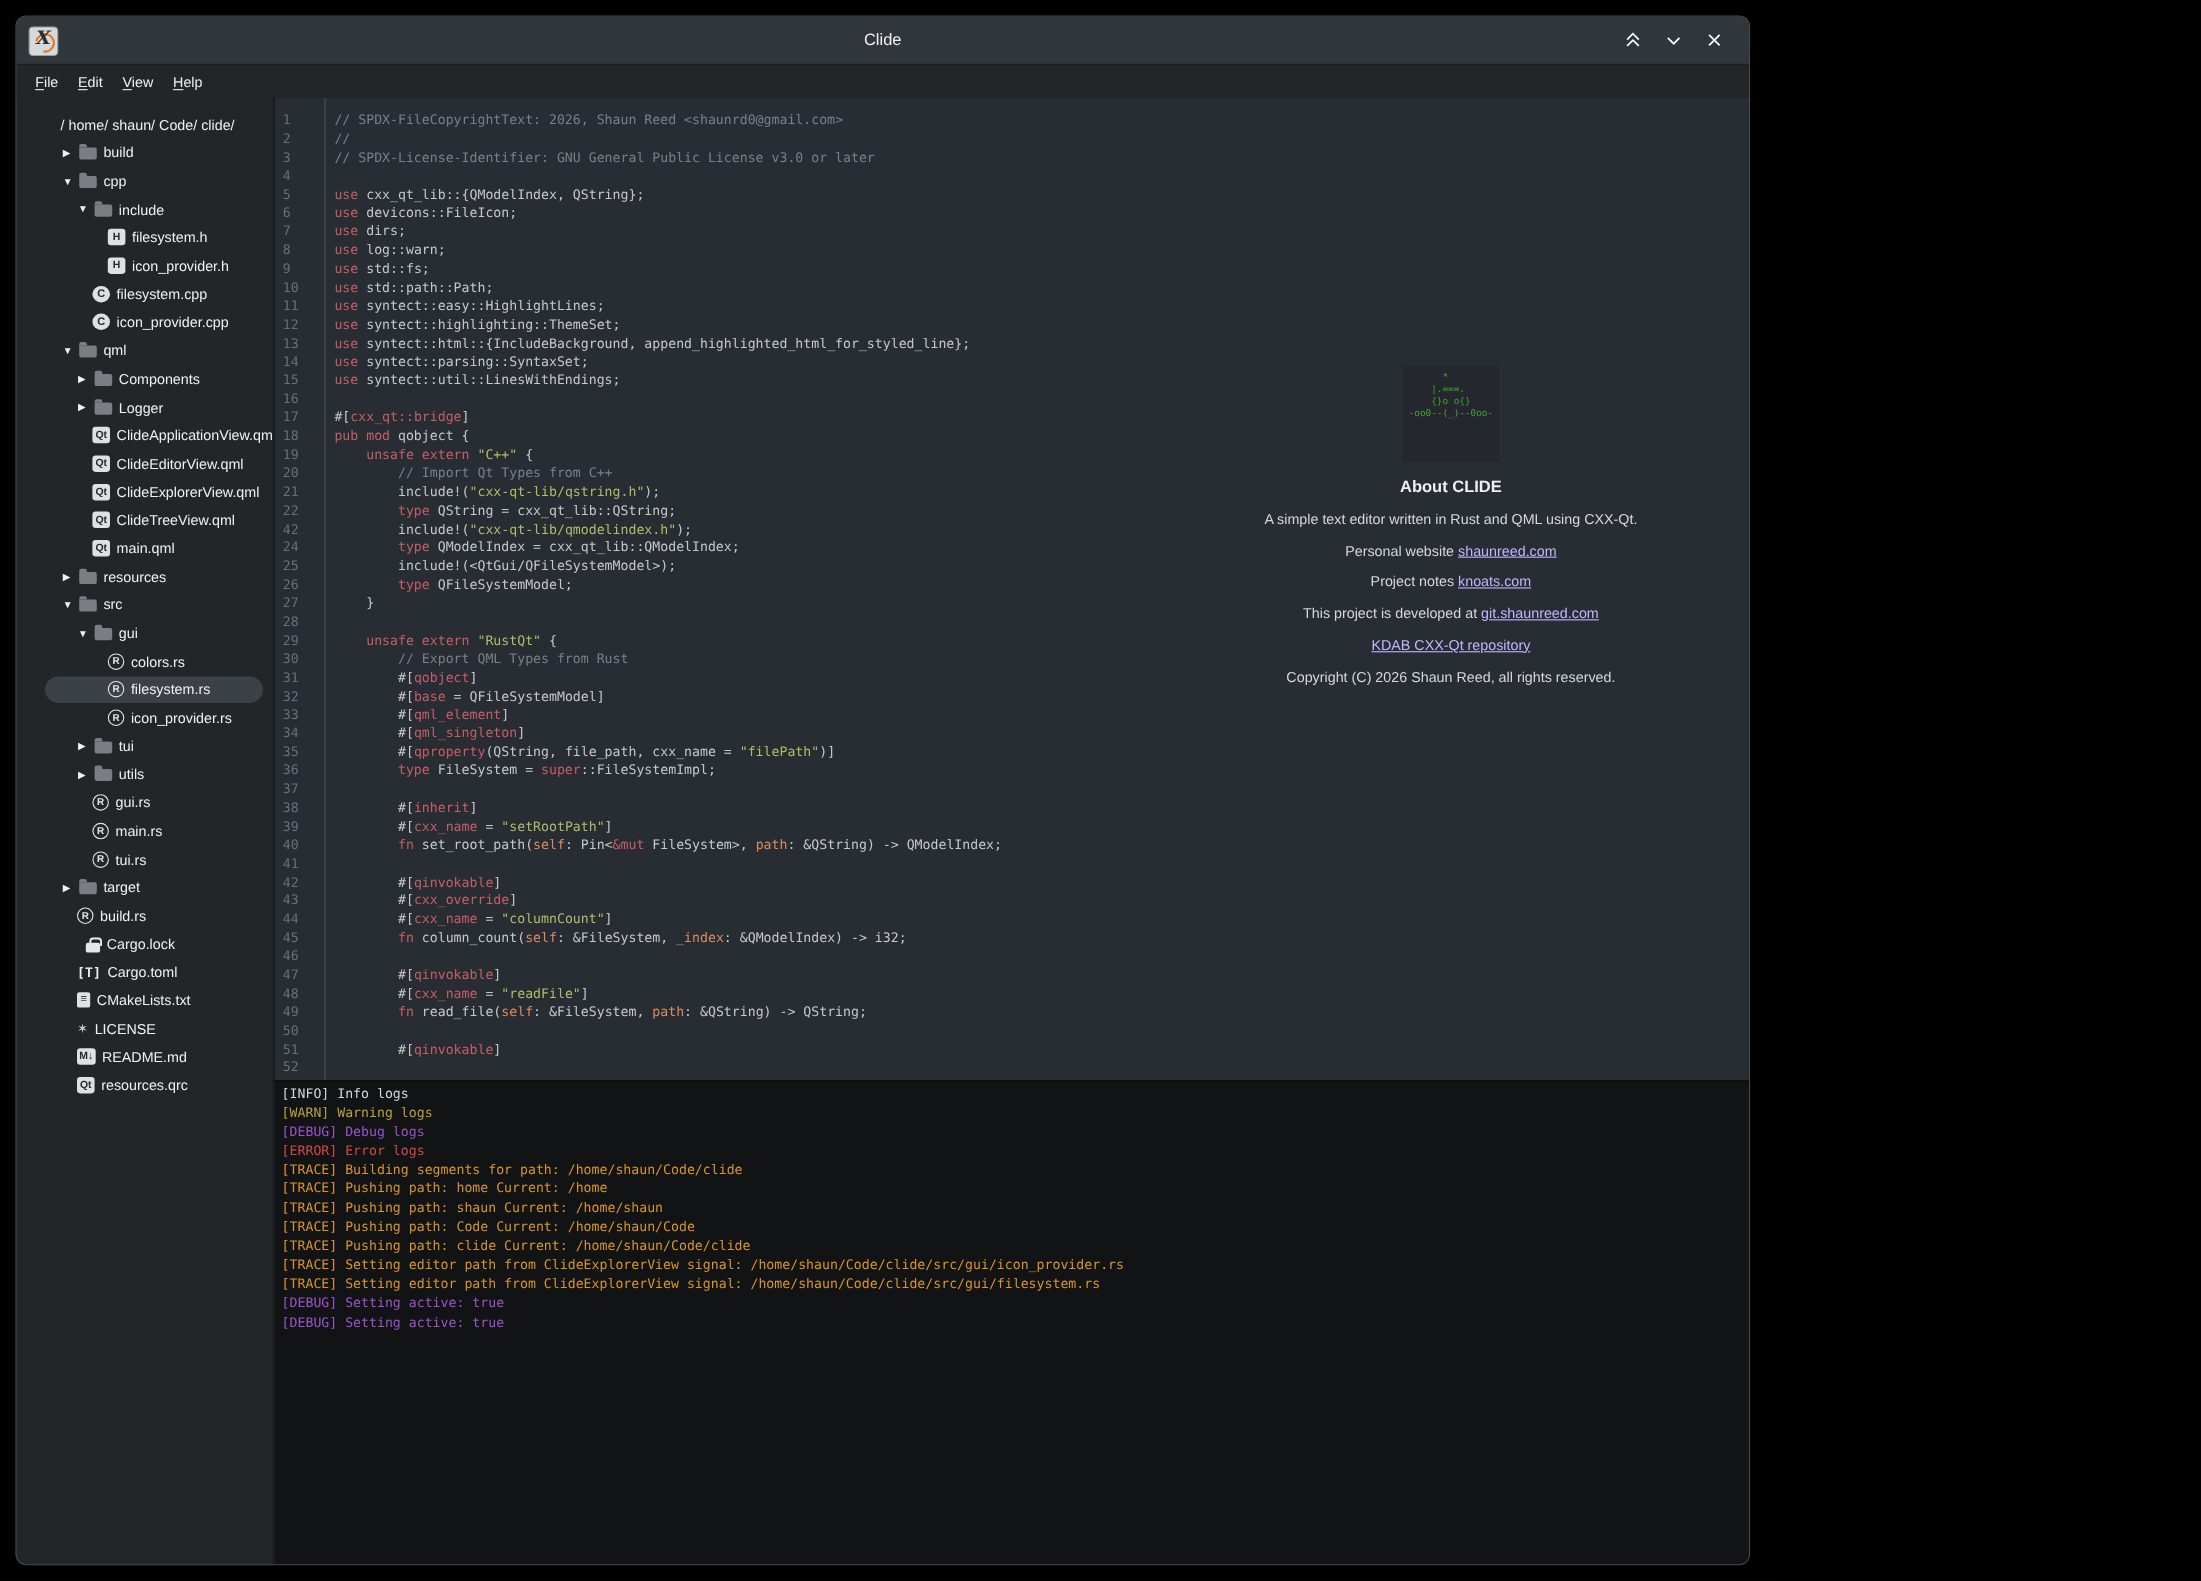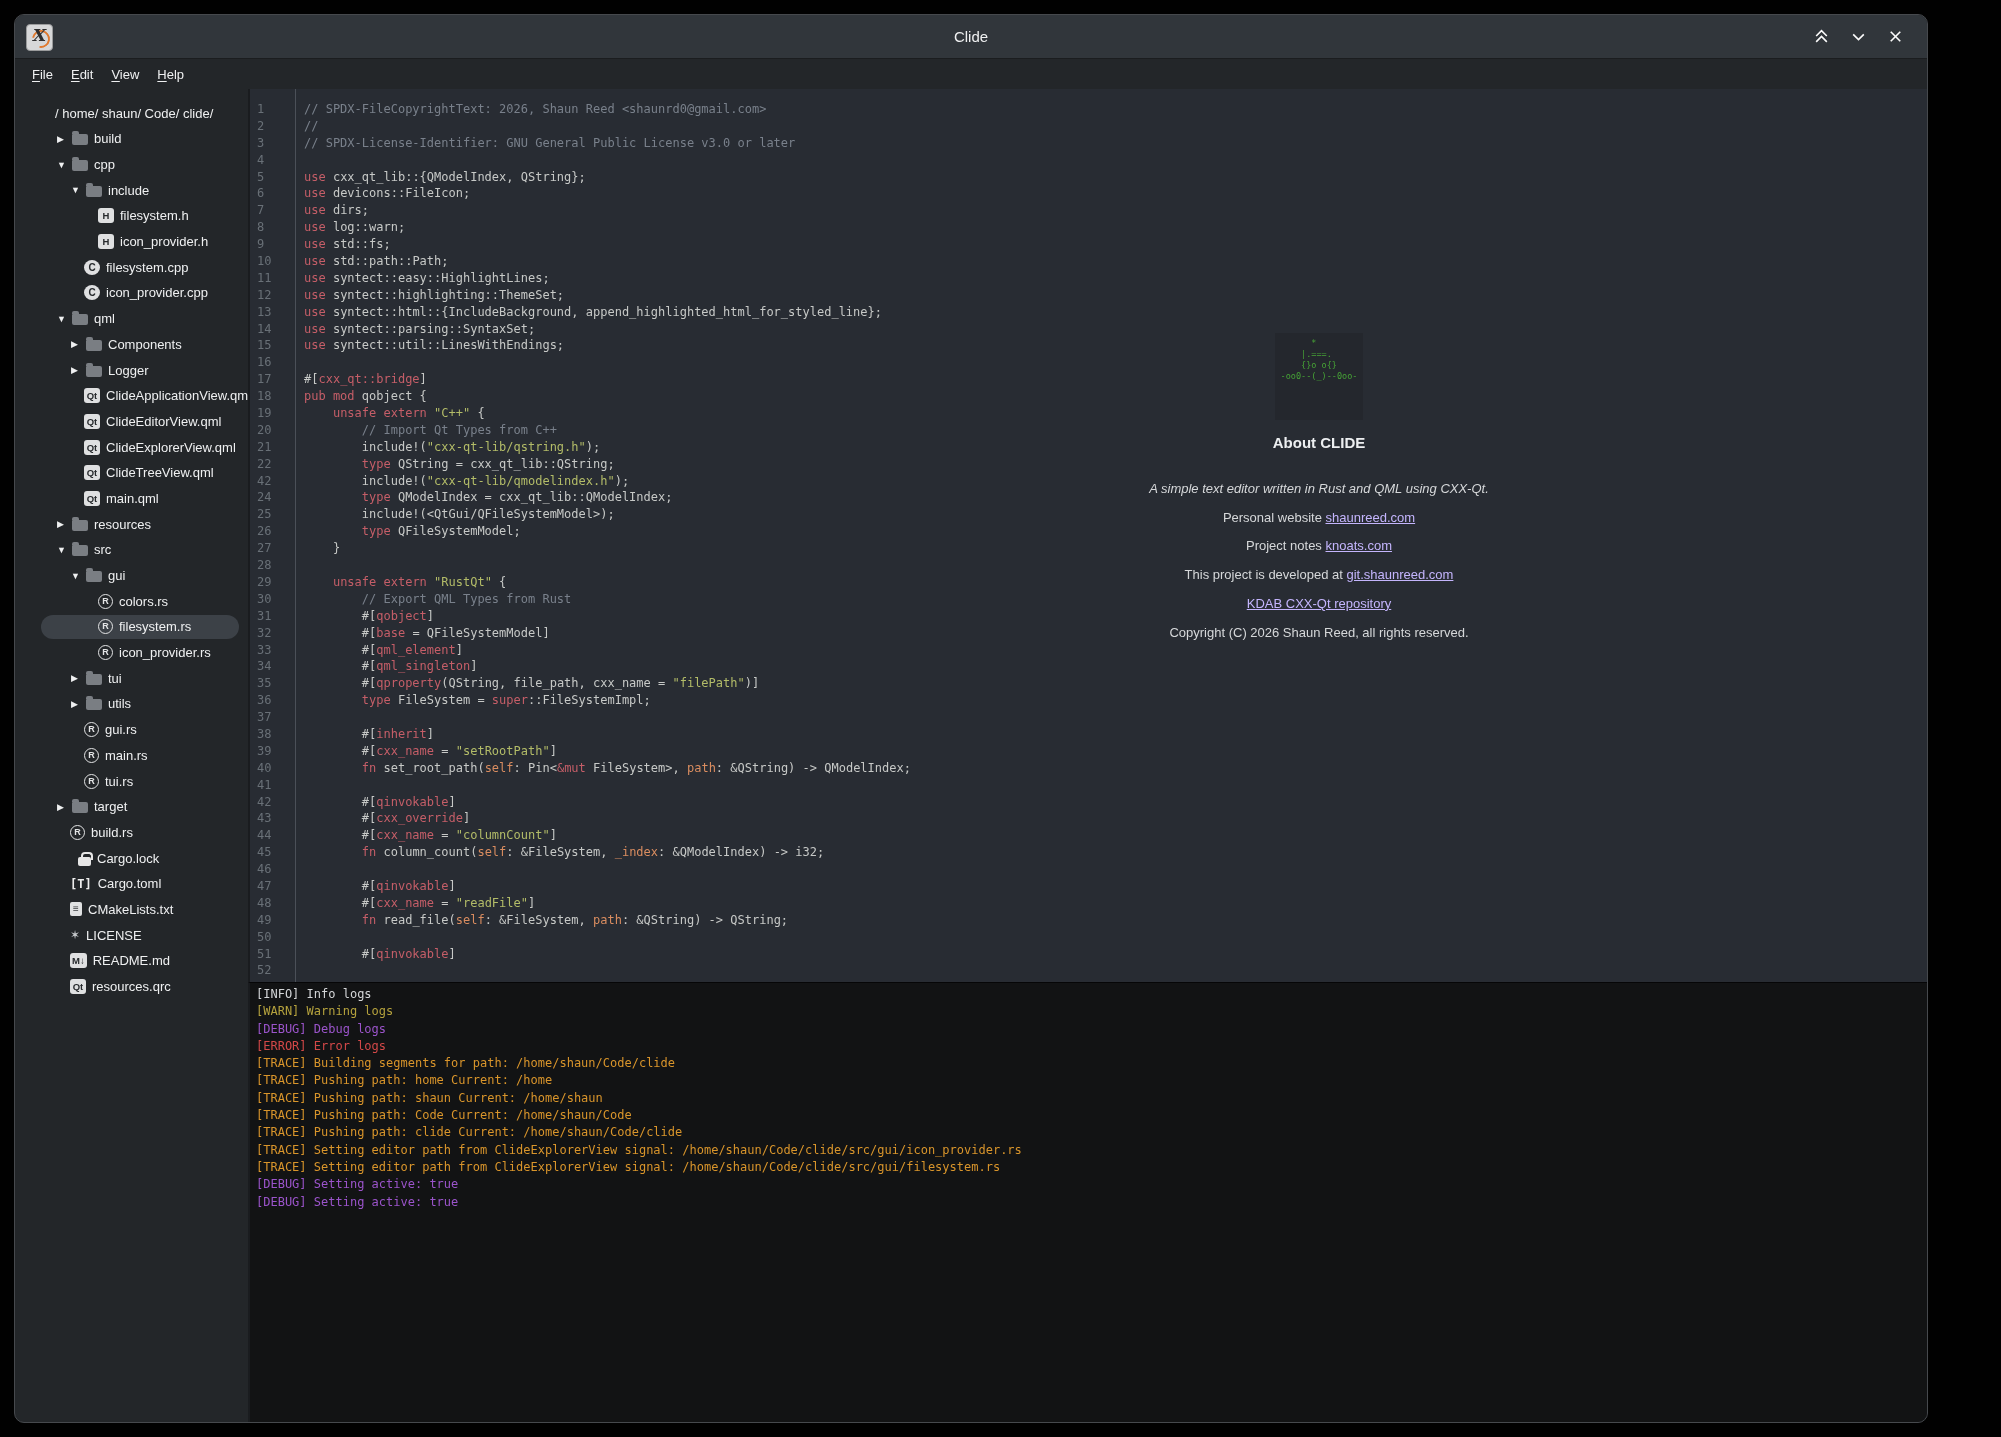--- a/index.html
+++ b/index.html
@@ -1,18 +1,18 @@
 <!DOCTYPE html>
 <html><head>
 <meta charset="utf-8">
 <style>
   * { margin:0; padding:0; box-sizing:border-box; }
   html,body { width:2001px; height:1437px; background:#010101; overflow:hidden;
               font-family:"Liberation Sans", sans-serif; }
-  .window { position:absolute; left:14px; top:14px; width:1914px; height:1409px;
+  .window { position:absolute; left:14px; top:14px; width:1577px; height:1409px;
             background:#232629; border:1px solid #46494d; border-radius:10px;
             overflow:hidden; display:flex; flex-direction:column; }
   
   .titlebar { height:44px; flex:none; background:#31363b; border-bottom:1px solid #1b1d1f;
               position:relative; display:flex; align-items:center; }
   .app-icon { position:absolute; left:11px; top:9px; width:27px; height:27px;
               background:#d7d8d9; border-radius:4px; border:1px solid #9a9b9c; }
   .app-icon::before { content:""; position:absolute; left:5px; top:5px; width:14px; height:14px;
               border:2px solid #e07a2f; border-radius:50%; border-left-color:transparent;
               transform:rotate(-35deg); }
@@ -80,21 +80,21 @@
   .tok-o { color:#da8d60; }
   .tok-d { color:#c7c9c7; }
   
   .about { position:absolute; left:769px; top:244px; width:600px; text-align:center;
            font-family:"Liberation Sans", sans-serif; color:#d6d8da; font-size:13px; }
   .ascii-box { display:inline-block; text-align:left; background:#24272d; color:#46a336;
            font-family:"DejaVu Sans Mono", monospace; font-size:8.5px; line-height:11px;
            padding:5px 6px 38px 6px; }
   .about-title { margin-top:14px; font-size:15px; font-weight:bold; color:#edeff1; }
   .about-row { line-height:28.7px; }
-  .about-row:first-of-type { margin-top:24px;font-style:italic; }
+  .about-row:first-of-type { margin-top:7px; }
   .link { color:#c4b5fd; text-decoration:underline; }
   
   .log { flex:1; background:#121314; border-top:1px solid #060607; border-left:2px solid #1a1c1f;
          padding:3px 0 0 6px; font-family:"DejaVu Sans Mono", monospace; font-size:12px;
          overflow:hidden; }
   .log-line { height:17.3px; line-height:17.3px; white-space:pre; }
   .lv-info  { color:#d4d6d8; }
   .lv-warn  { color:#b5a23d; }
   .lv-debug { color:#9b54cb; }
   .lv-error { color:#d34848; }

